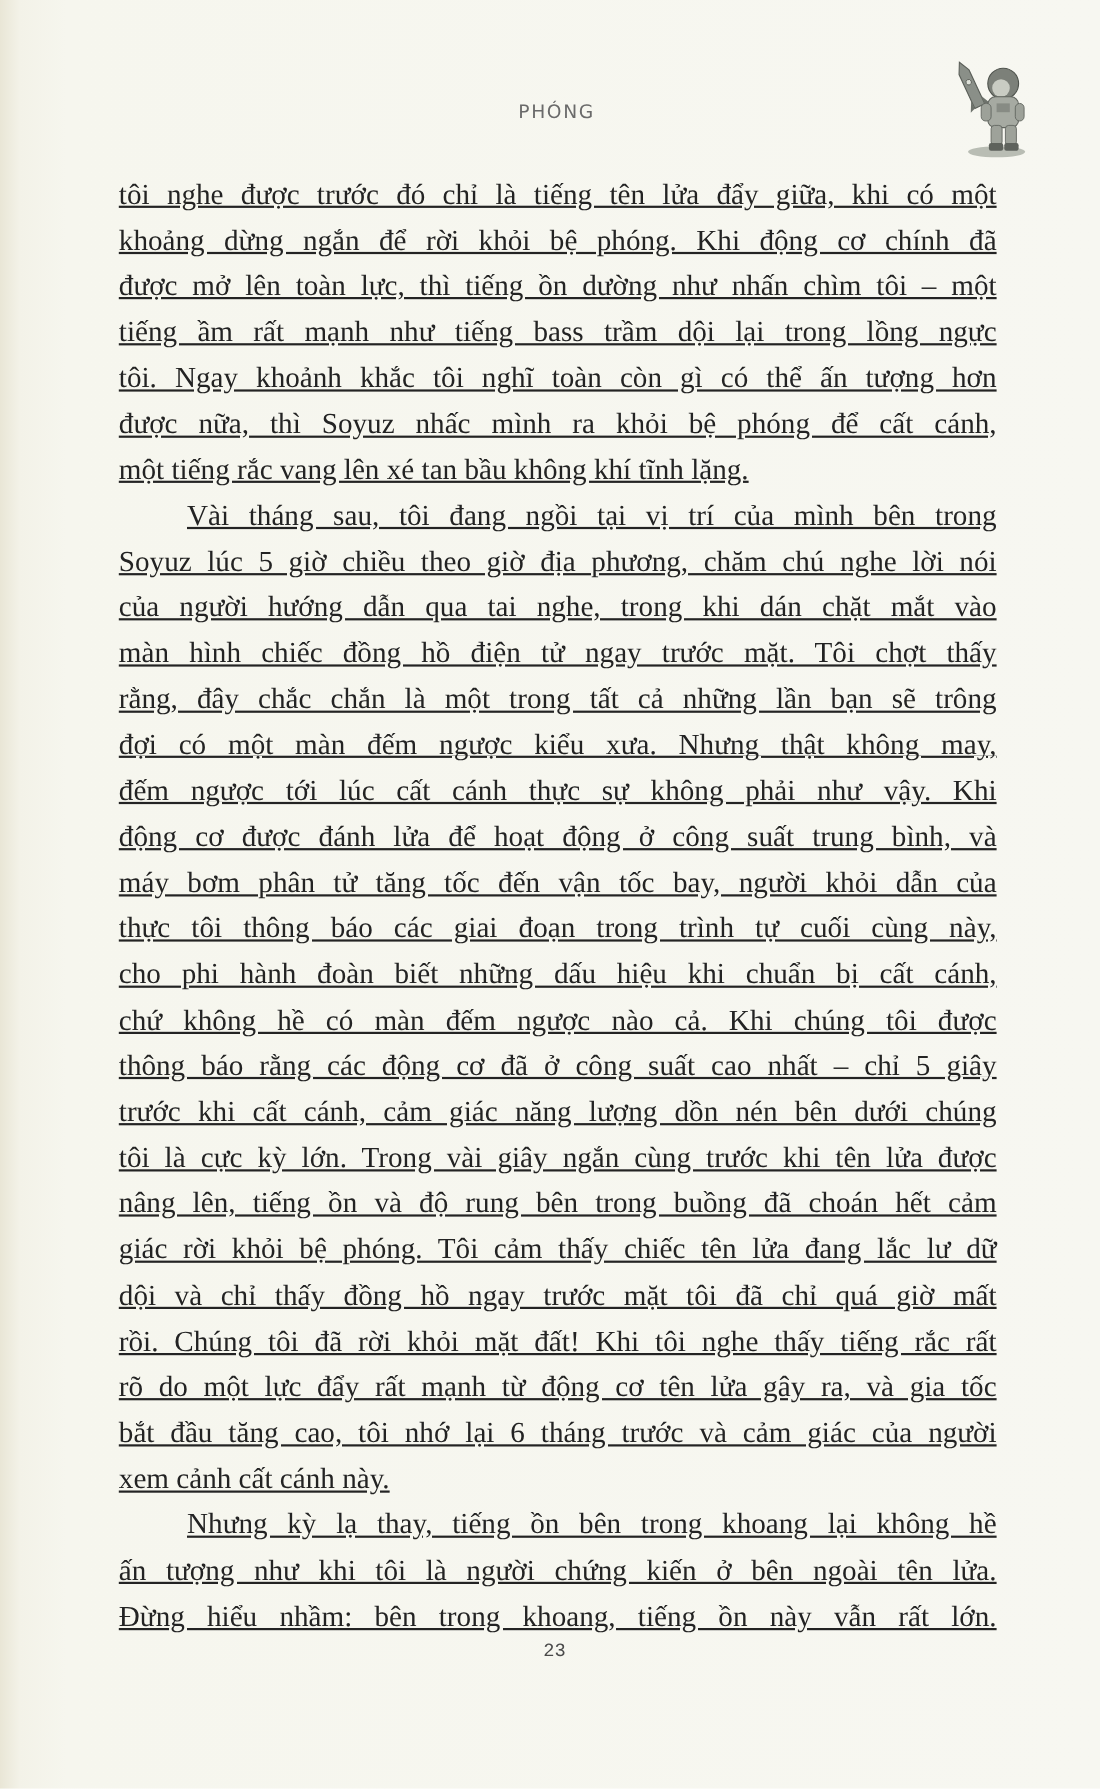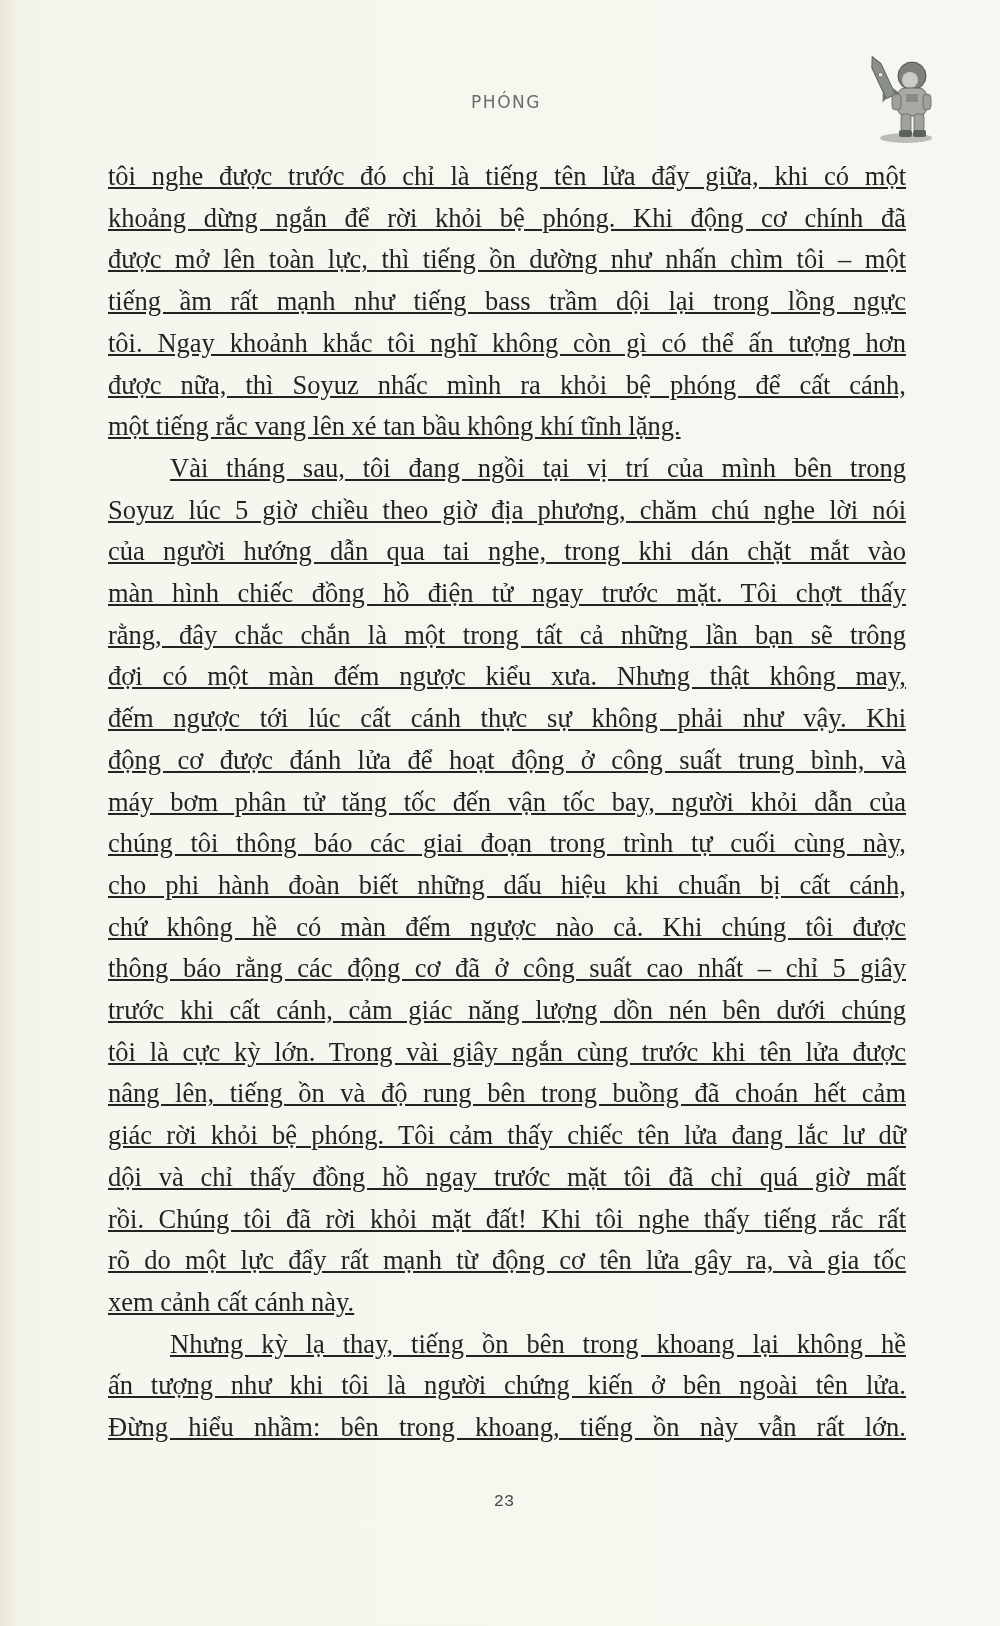--- a/index.html
+++ b/index.html
@@ -112,45 +112,46 @@
       <rect x="47" y="88" width="13" height="7" rx="2" fill="#5e625c"></rect>
     </svg>
   </div>
 
   <div class="body-text">
     <p>
       <span class="line">tôi nghe được trước đó chỉ là tiếng tên lửa đẩy giữa, khi có một</span>
       <span class="line">khoảng dừng ngắn để rời khỏi bệ phóng. Khi động cơ chính đã</span>
       <span class="line">được mở lên toàn lực, thì tiếng ồn dường như nhấn chìm tôi – một</span>
       <span class="line">tiếng ầm rất mạnh như tiếng bass trầm dội lại trong lồng ngực</span>
-      <span class="line">tôi. Ngay khoảnh khắc tôi nghĩ không còn gì có thể ấn tượng hơn</span>
+      <span class="line">tôi. Ngay khoảnh khắc tôi nghĩ toàn còn gì có thể ấn tượng hơn</span>
       <span class="line">được nữa, thì Soyuz nhấc mình ra khỏi bệ phóng để cất cánh,</span>
       <span class="line last">một tiếng rắc vang lên xé tan bầu không khí tĩnh lặng.</span>
     </p>
     <p>
       <span class="line" style="padding-left:62px">Vài tháng sau, tôi đang ngồi tại vị trí của mình bên trong</span>
       <span class="line">Soyuz lúc 5 giờ chiều theo giờ địa phương, chăm chú nghe lời nói</span>
       <span class="line">của người hướng dẫn qua tai nghe, trong khi dán chặt mắt vào</span>
       <span class="line">màn hình chiếc đồng hồ điện tử ngay trước mặt. Tôi chợt thấy</span>
       <span class="line">rằng, đây chắc chắn là một trong tất cả những lần bạn sẽ trông</span>
       <span class="line">đợi có một màn đếm ngược kiểu xưa. Nhưng thật không may,</span>
       <span class="line">đếm ngược tới lúc cất cánh thực sự không phải như vậy. Khi</span>
       <span class="line">động cơ được đánh lửa để hoạt động ở công suất trung bình, và</span>
       <span class="line">máy bơm phân tử tăng tốc đến vận tốc bay, người khỏi dẫn của</span>
-      <span class="line">chúng tôi thông báo các giai đoạn trong trình tự cuối cùng này,</span>
+      <span class="line">thực tôi thông báo các giai đoạn trong trình tự cuối cùng này,</span>
       <span class="line">cho phi hành đoàn biết những dấu hiệu khi chuẩn bị cất cánh,</span>
       <span class="line">chứ không hề có màn đếm ngược nào cả. Khi chúng tôi được</span>
       <span class="line">thông báo rằng các động cơ đã ở công suất cao nhất – chỉ 5 giây</span>
       <span class="line">trước khi cất cánh, cảm giác năng lượng dồn nén bên dưới chúng</span>
       <span class="line">tôi là cực kỳ lớn. Trong vài giây ngắn cùng trước khi tên lửa được</span>
       <span class="line">nâng lên, tiếng ồn và độ rung bên trong buồng đã choán hết cảm</span>
       <span class="line">giác rời khỏi bệ phóng. Tôi cảm thấy chiếc tên lửa đang lắc lư dữ</span>
       <span class="line">dội và chỉ thấy đồng hồ ngay trước mặt tôi đã chỉ quá giờ mất</span>
       <span class="line">rồi. Chúng tôi đã rời khỏi mặt đất! Khi tôi nghe thấy tiếng rắc rất</span>
       <span class="line">rõ do một lực đẩy rất mạnh từ động cơ tên lửa gây ra, và gia tốc</span>
+      <span class="line">bắt đầu tăng cao, tôi nhớ lại 6 tháng trước và cảm giác của người</span>
       <span class="line last">xem cảnh cất cánh này.</span>
     </p>
     <p>
       <span class="line" style="padding-left:62px">Nhưng kỳ lạ thay, tiếng ồn bên trong khoang lại không hề</span>
       <span class="line">ấn tượng như khi tôi là người chứng kiến ở bên ngoài tên lửa.</span>
       <span class="line">Đừng hiểu nhầm: bên trong khoang, tiếng ồn này vẫn rất lớn.</span>
     </p>
   </div>
 
   <div class="folio">23</div>

